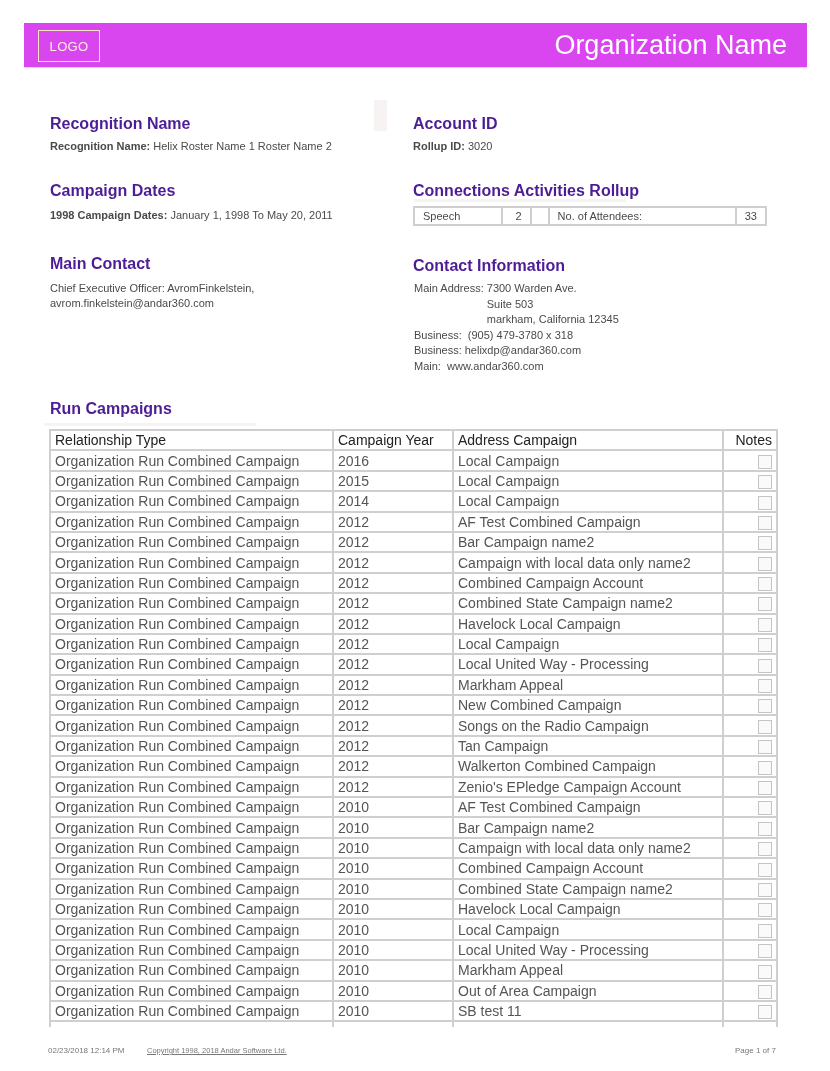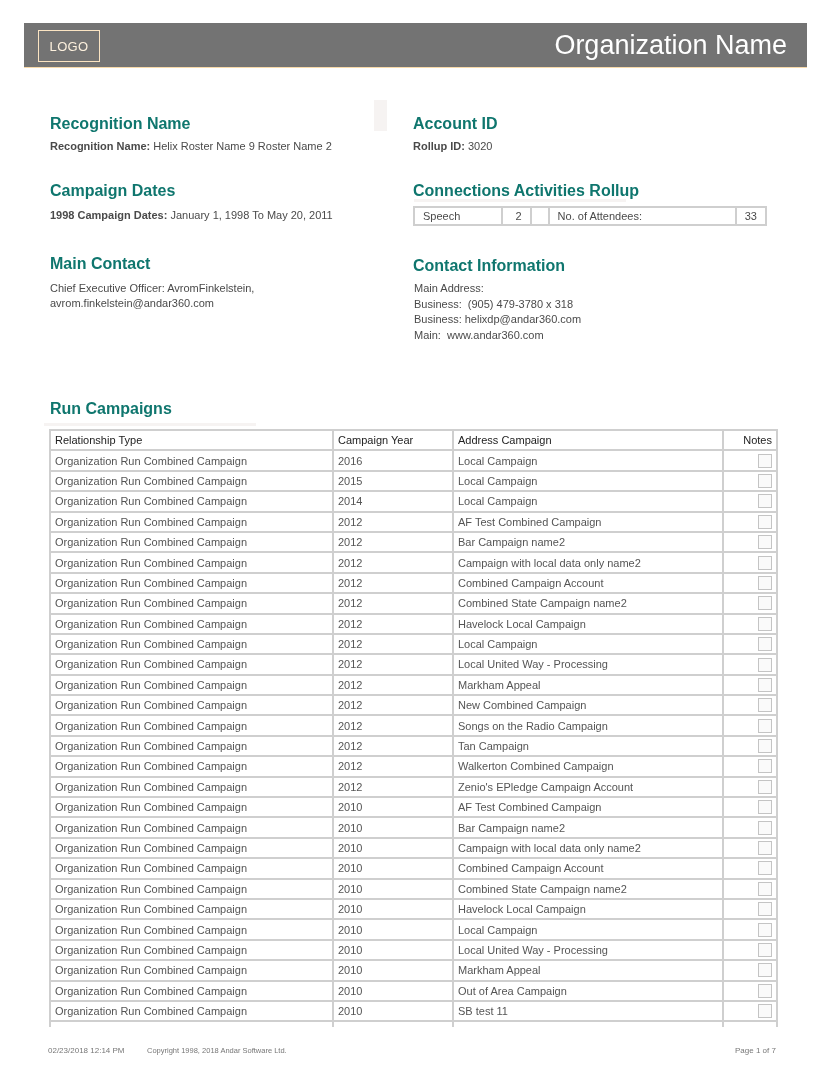--- a/index.html
+++ b/index.html
@@ -1,55 +1,55 @@
 <!DOCTYPE html>
 <html><head>
 <meta charset="utf-8">
 <style>
   * { box-sizing: border-box; margin: 0; padding: 0; }
   html, body { width: 830px; height: 1071px; background: #ffffff; overflow: hidden; }
   body { position: relative; font-family: "Liberation Sans", sans-serif; color: #4a4a4a; }
 
   .banner {
     position: absolute; left: 24px; top: 23px; width: 783px; height: 45px;
-    background: #737373; border-bottom: 1px solid #f7d9a9;
+    background: #d946ef; border-bottom: 1px solid #f7d9a9;
   }
   .logo-box {
     position: absolute; left: 14px; top: 7px; width: 62px; height: 32px;
     border: 1px solid #fbe4c2; color: #fdf1de; font-size: 13px;
     display: flex; align-items: center; justify-content: center; letter-spacing: 0.3px;
   }
   .org-name {
     position: absolute; right: 20px; top: 5px; font-size: 27px; color: #ffffff;
     font-weight: normal; line-height: 34px; margin-left: 11px;
   }
   .ghost { position: absolute; background: #f6f3f2; }
 
   .section-title {
-    position: absolute; font-size: 16px; font-weight: bold; color: #0f766e; line-height: 20px;
+    position: absolute; font-size: 16px; font-weight: bold; color: #4c1d95; line-height: 20px;
   }
   .field {
     position: absolute; font-size: 11px; color: #4a4a4a; line-height: 15px;
   }
   .field b { color: #4a4a4a; }
 
   .rollup {
     position: absolute; left: 413px; top: 206px; width: 354px; height: 20px;
     border: 2px solid #cfcfcf; display: flex; font-size: 11px;
   }
   .rollup > div { border-right: 2px solid #cfcfcf; display: flex; align-items: center; padding: 0 8px; color: #4a4a4a; }
   .rollup > div:last-child { border-right: none; }
 
   .contact-grid { position: absolute; left: 414px; top: 281px; font-size: 11px; line-height: 15.5px; color: #4a4a4a; }
   .contact-row { display: flex; }
   .contact-row .lbl { white-space: pre; }
 
   .runtable {
     position: absolute; left: 49px; top: 429px; width: 727px;
-    border-collapse: collapse; font-size: 11px; table-layout: fixed;
+    border-collapse: collapse; font-size: 14px; table-layout: fixed;
   }
   .runtable th, .runtable td {
     border: 2px solid #cfcfcf; height: 20.4px; padding: 0 4px;
     text-align: left; vertical-align: middle; white-space: nowrap; overflow: hidden;
   }
   .runtable th { font-weight: normal; color: #222222; }
   .runtable td { color: #555555; }
   .runtable th.notes { text-align: right; }
   .runtable td.notes { text-align: right; padding-right: 4px; }
   .cb {
@@ -66,21 +66,21 @@
 <div class="banner">
   <div class="logo-box">LOGO</div>
   <div class="org-name">Organization Name</div>
 </div>
 
 <div class="ghost" style="left:374px;top:100px;width:13px;height:31px;"></div>
 
 <div class="section-title" style="left:50px;top:114px;">Recognition Name</div>
 <div class="field" style="left:50px;top:139px;">
   <b>Recognition Name:</b>
-  <span>Helix Roster Name 9 Roster Name 2</span>
+  <span>Helix Roster Name 1 Roster Name 2</span>
 </div>
 
 <div class="section-title" style="left:413px;top:114px;">Account ID</div>
 <div class="field" style="left:413px;top:139px;">
   <b>Rollup ID:</b>
   <span>3020</span>
 </div>
 
 <div class="section-title" style="left:50px;top:181px;">Campaign Dates</div>
 <div class="field" style="left:50px;top:208px;">
@@ -101,20 +101,25 @@
 <div class="section-title" style="left:50px;top:254px;">Main Contact</div>
 <div class="field" style="left:50px;top:281px;">
   <div>Chief Executive Officer: AvromFinkelstein,</div>
   <div>avrom.finkelstein@andar360.com</div>
 </div>
 
 <div class="section-title" style="left:413px;top:256px;">Contact Information</div>
 <div class="contact-grid">
   <div class="contact-row">
     <span class="lbl">Main Address: </span>
+    <div>
+      <div>7300 Warden Ave.</div>
+      <div>Suite 503</div>
+      <div>markham, California 12345</div>
+    </div>
   </div>
   <div class="contact-row">
     <span class="lbl">Business:  </span>
     <span>(905) 479-3780 x 318</span>
   </div>
   <div class="contact-row">
     <span class="lbl">Business: </span>
     <span>helixdp@andar360.com</span>
   </div>
   <div class="contact-row">
@@ -313,14 +318,14 @@
       <tr class="trailer">
         <td></td>
         <td></td>
         <td></td>
         <td></td>
       </tr>
     </tbody>
 </table>
 
 <div class="footer" style="left:48px;">02/23/2018 12:14 PM</div>
-<div class="footer" style="left:147px;font-size:7.5px;">Copyright 1998, 2018 Andar Software Ltd.</div>
+<div class="footer" style="left:147px;font-size:7.5px;text-decoration:underline;">Copyright 1998, 2018 Andar Software Ltd.</div>
 <div class="footer" style="left:735px;">Page 1 of 7</div>
 
 </body></html>

